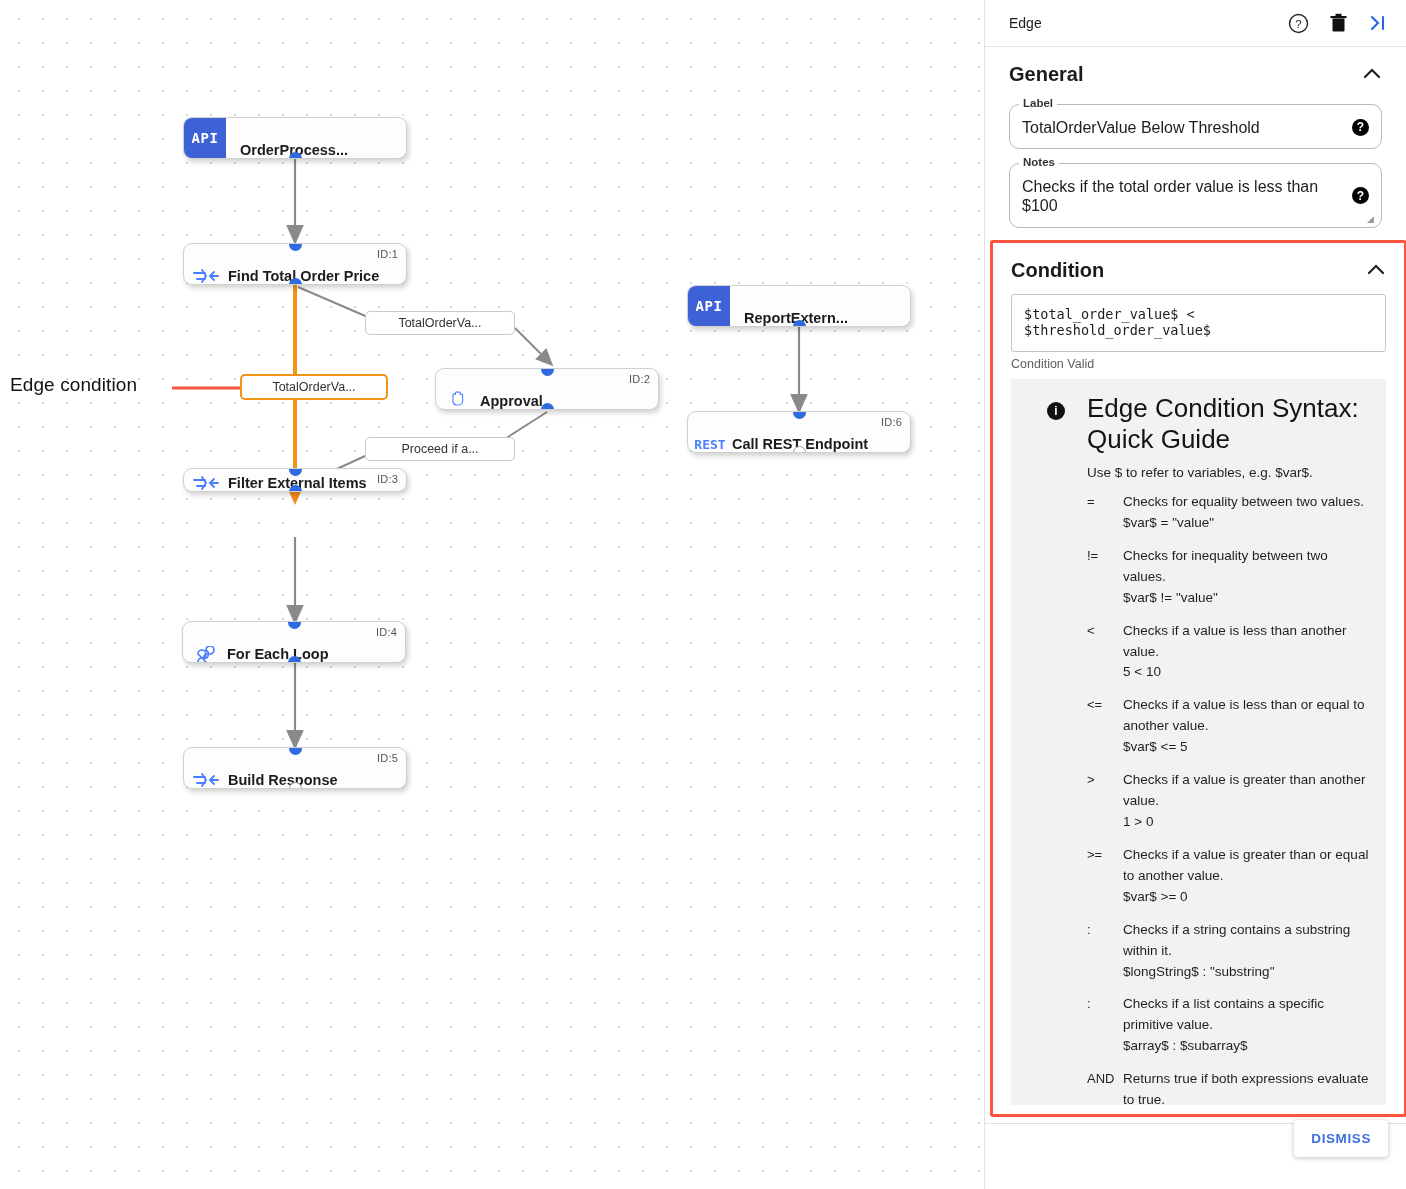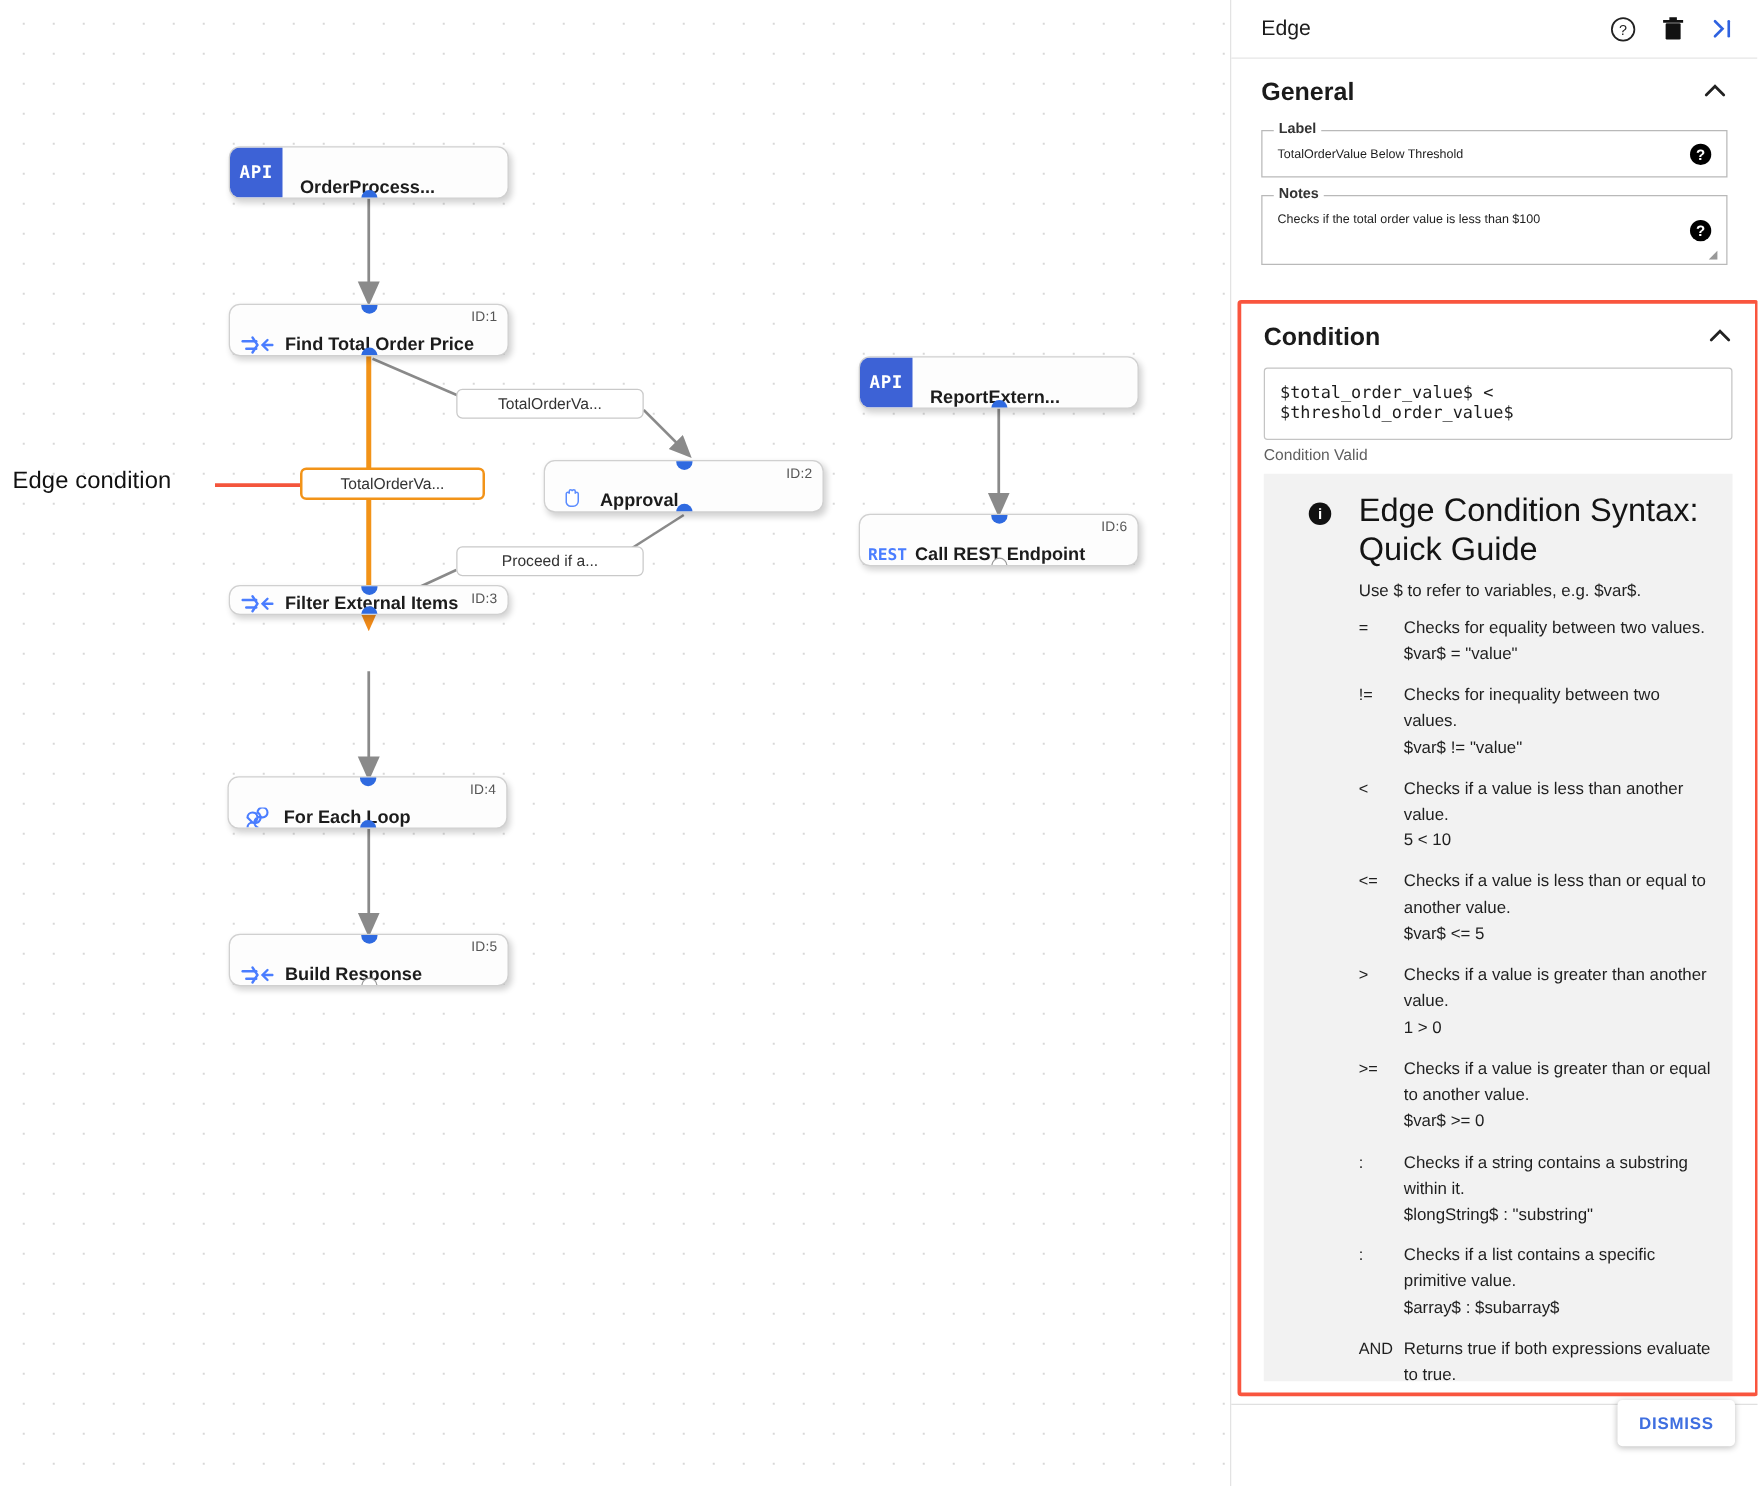--- a/index.html
+++ b/index.html
@@ -91,45 +91,45 @@
     background: #ffffff;
     border-left: 1px solid #e3e3e3;
     display: flex; flex-direction: column;
   }
   #panel-header {
     height: 47px; flex: 0 0 47px;
     display: flex; align-items: center;
     padding: 0 18px 0 24px;
     border-bottom: 1px solid #e6e6e6;
   }
-  #panel-title { font-size: 17px; color: #1b1b1b; flex: 1; }
+  #panel-title { font-size: 14px; color: #1b1b1b; flex: 1; }
   .hdr-icon { margin-left: 20px; display:flex; align-items:center; cursor:pointer; }
 
   .section { padding: 0 18px; }
   .section-head {
     display: flex; align-items: center;
     padding: 16px 6px 10px 6px;
   }
   .section-title { font-size: 20px; font-weight: 700; color: #1b1b1b; flex: 1; }
   .chev { color: #222; }
 
   .field {
     position: relative;
     border: 1px solid #b9b9b9;
-    border-radius: 0;
+    border-radius: 10px;
     margin: 8px 6px 14px 6px;
     padding: 13px 44px 11px 12px;
     min-height: 38px;
   }
   .field .legend {
     position: absolute; top: -8px; left: 9px;
     background: #ffffff; padding: 0 4px;
     font-size: 11.5px; color: #333; font-weight: 700;
   }
-  .field .val { font-size: 10px; color: #1d1d1d; line-height: 1.2; }
+  .field .val { font-size: 16px; color: #1d1d1d; line-height: 1.2; }
   .field.notes { min-height: 56px; }
   .help-dot {
     position: absolute; right: 12px;
     width: 17px; height: 17px; border-radius: 50%;
     background: #000; color: #fff;
     font-size: 12px; font-weight: 700;
     display:flex; align-items:center; justify-content:center;
   }
   .field .help-dot { top: 50%; margin-top: -8px; }
   .resize-grip {

